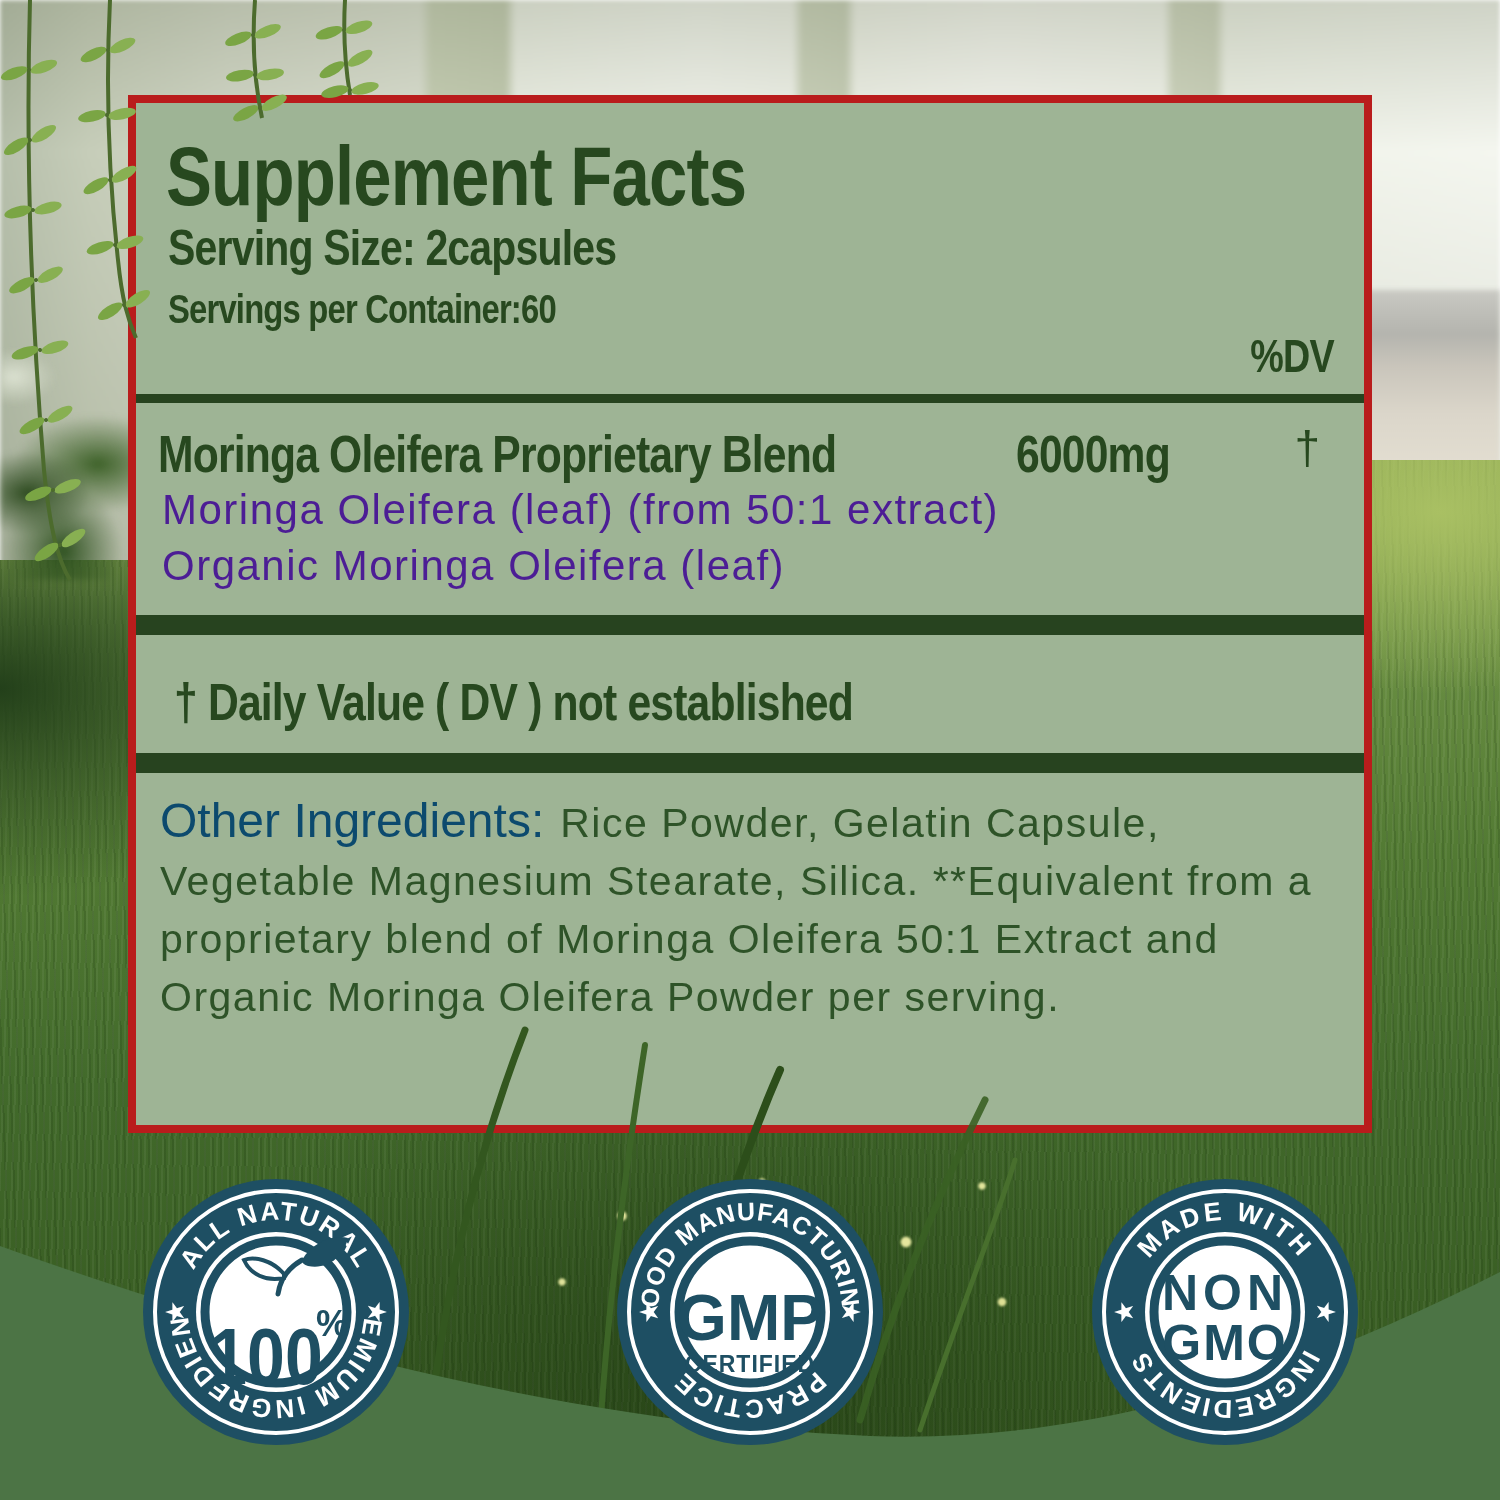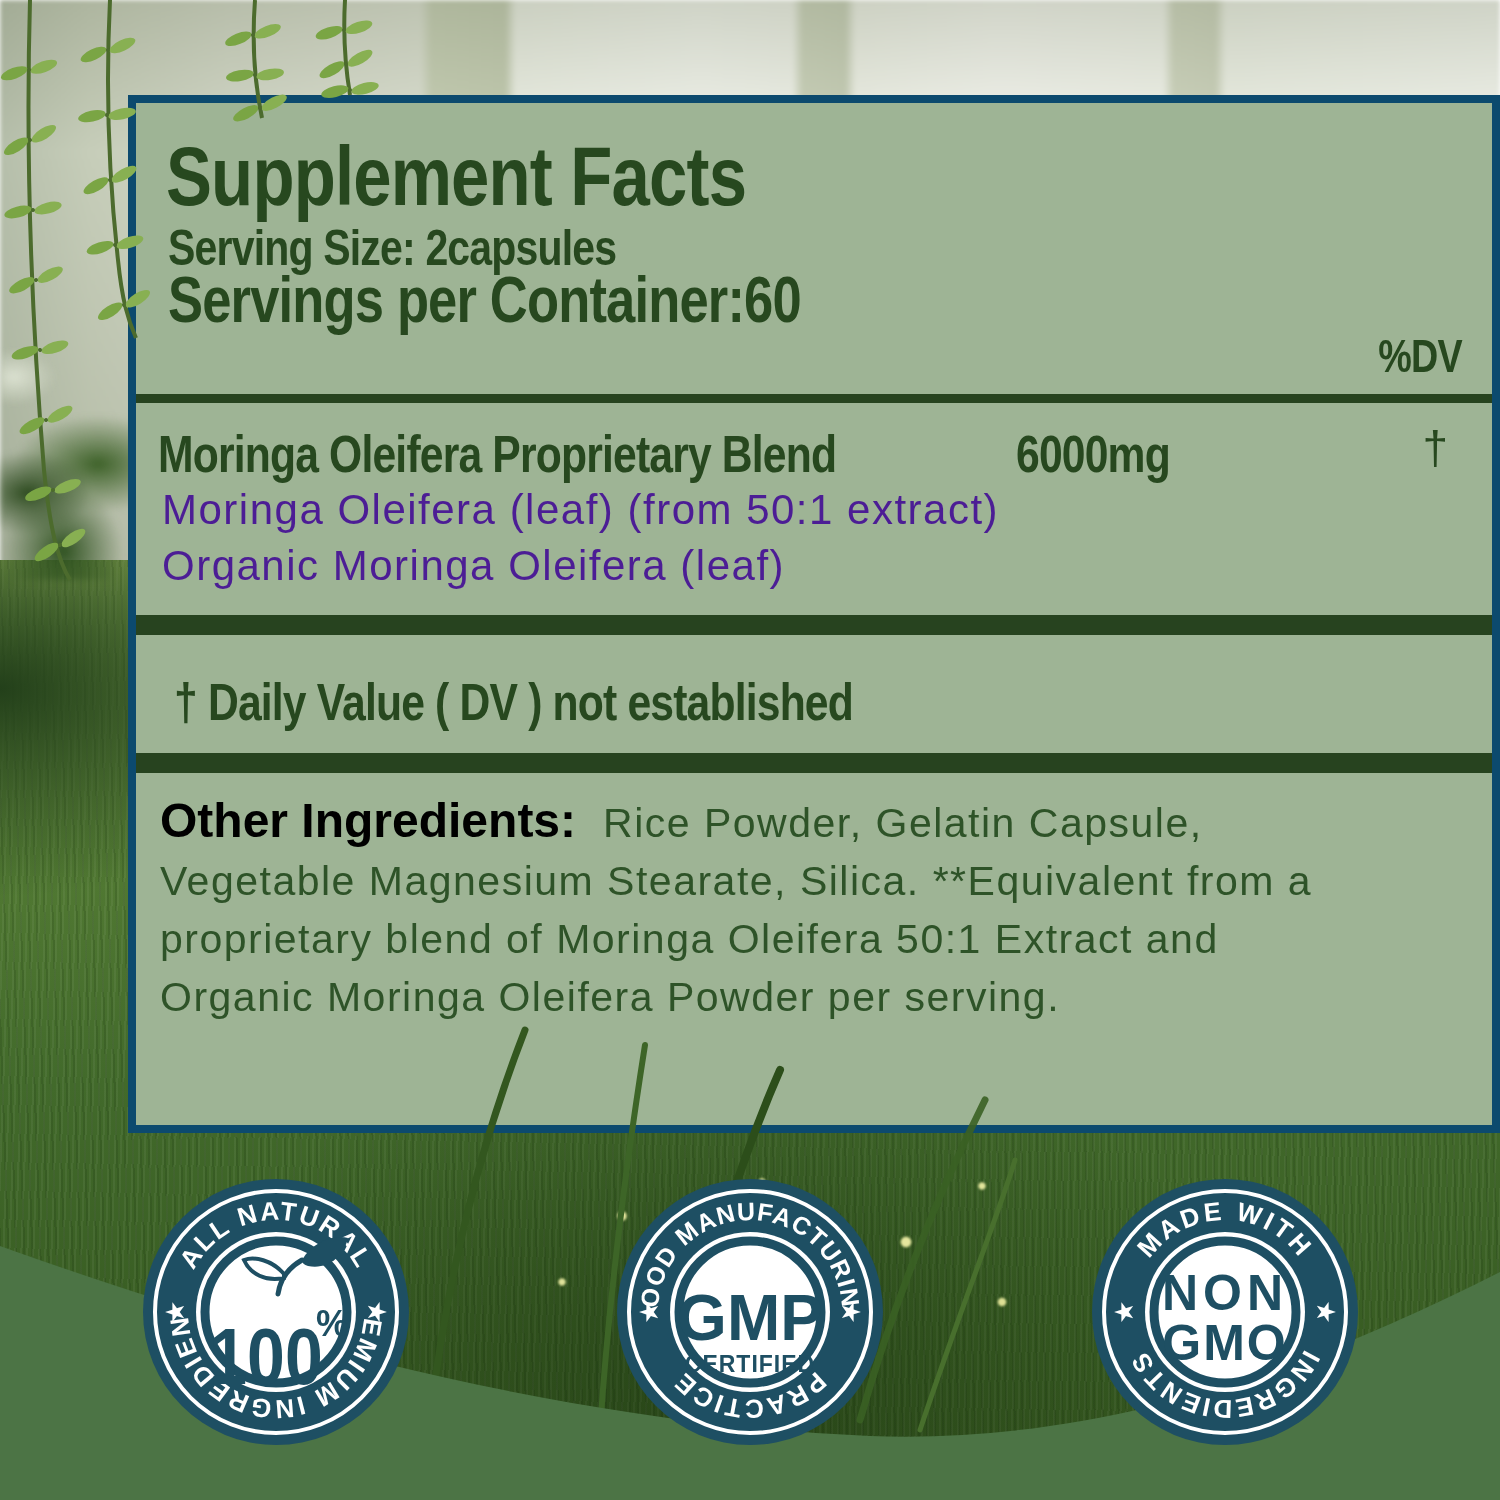--- a/index.html
+++ b/index.html
@@ -44,34 +44,34 @@
       radial-gradient(9px 9px at 622px 1216px,#e6e79e 0 45%,rgba(0,0,0,0) 60%),
       radial-gradient(7px 7px at 762px 1182px,#e0e298 0 45%,rgba(0,0,0,0) 60%),
       radial-gradient(10px 10px at 906px 1242px,#e6e79e 0 45%,rgba(0,0,0,0) 60%),
       radial-gradient(8px 8px at 1002px 1302px,#dde094 0 45%,rgba(0,0,0,0) 60%),
       radial-gradient(8px 8px at 702px 1322px,#e6e79e 0 45%,rgba(0,0,0,0) 60%),
       radial-gradient(7px 7px at 562px 1282px,#dfe29a 0 45%,rgba(0,0,0,0) 60%),
       radial-gradient(7px 7px at 982px 1186px,#e3e59c 0 45%,rgba(0,0,0,0) 60%);
     filter:blur(1px);}
 
   
-  .panel{left:128px;top:95px;width:1372px;height:1038px;box-sizing:border-box;
-    background:#9eb495;border:8px solid #0c4a6e;z-index:2;}
+  .panel{left:128px;top:95px;width:1244px;height:1038px;box-sizing:border-box;
+    background:#9eb495;border:8px solid #b91c1c;z-index:2;}
   .panel-inner{position:absolute;inset:0;}
   .tdark{color:#27481f;}
   .tlight{color:#4c1d95;}
   .bold-cond{font-weight:700;letter-spacing:-1px;white-space:nowrap;}
   .cx{display:inline-block;transform:scaleX(.82);transform-origin:0 50%;}
   .cx-r{display:inline-block;transform:scaleX(.82);transform-origin:100% 50%;}
   .light{font-weight:400;letter-spacing:1.5px;white-space:nowrap;}
   .divider{left:0;right:0;background:#27431f;}
 
   .oi-para{left:24px;top:689px;width:1178px;font-size:41px;line-height:58px;
     letter-spacing:1.5px;color:#2e5328;margin:0;}
-  .oi-label{font-weight:700;color:#000000;letter-spacing:0;margin-right:27px;font-size:48px;}
+  .oi-label{font-weight:400;color:#0c4a6e;letter-spacing:0;margin-right:16px;font-size:48px;}
 
   
   .leaves{left:0;top:0;z-index:6;}
   .blades{left:300px;top:950px;z-index:3;}
   .band{left:0;top:1200px;z-index:4;}
   .badge{z-index:5;}
   .badge text{font-family:"Liberation Sans",sans-serif;}
 </style>
 </head>
 <body>
@@ -120,21 +120,21 @@
   </svg>
 
   <div class="abs panel">
     <div class="panel-inner">
       <div class="abs bold-cond tdark" style="left:30px;top:25px;font-size:84px;">
         <span class="cx">Supplement Facts</span>
       </div>
       <div class="abs bold-cond tdark" style="left:32px;top:116px;font-size:50px;">
         <span class="cx">Serving Size: 2capsules</span>
       </div>
-      <div class="abs bold-cond tdark" style="left:32px;top:160px;font-size:64px;">
+      <div class="abs bold-cond tdark" style="left:32px;top:184px;font-size:40px;">
         <span class="cx">Servings per Container:60</span>
       </div>
 
       <div class="abs bold-cond tdark" style="right:30px;top:226px;font-size:46px;">
         <span class="cx-r">%DV</span>
       </div>
 
       <div class="abs divider" style="top:291px;height:9px;"></div>
 
       <div class="abs bold-cond tdark" style="left:22px;top:321px;font-size:52px;">

